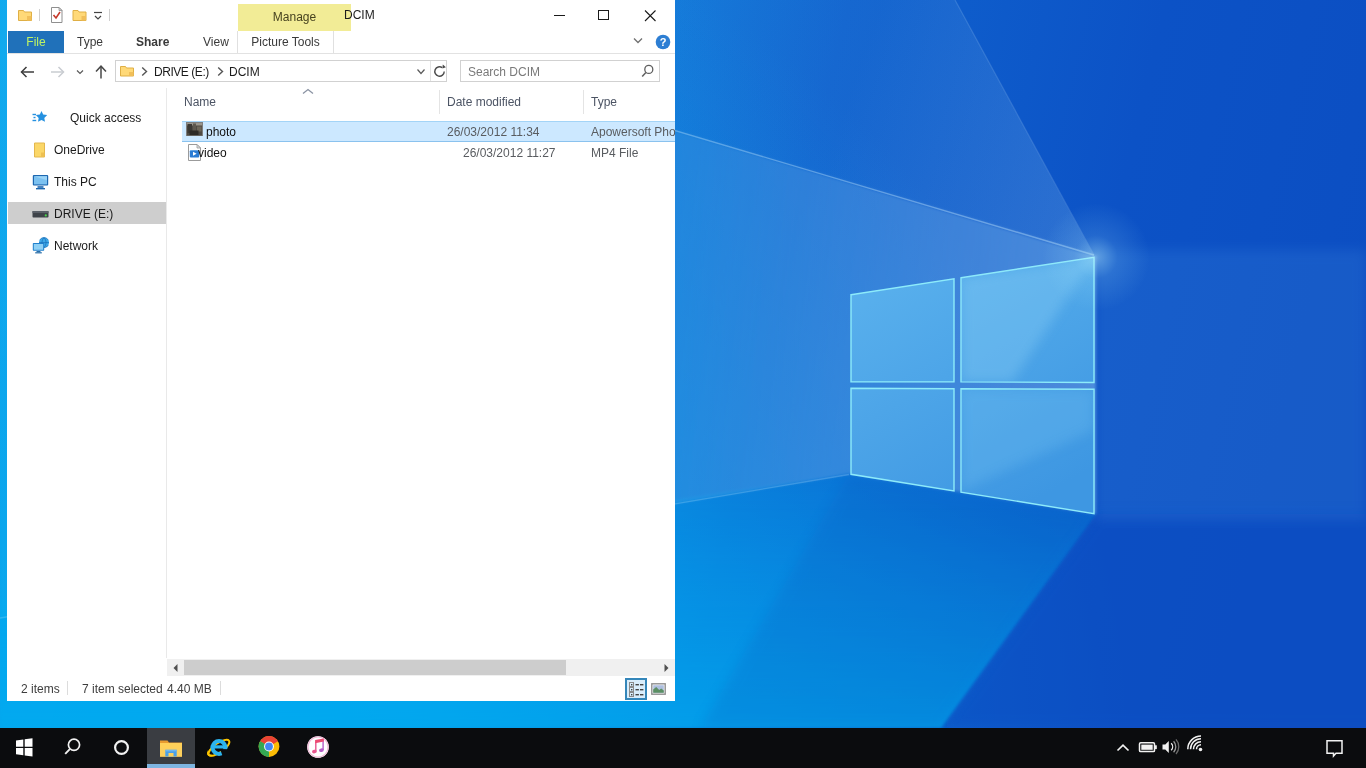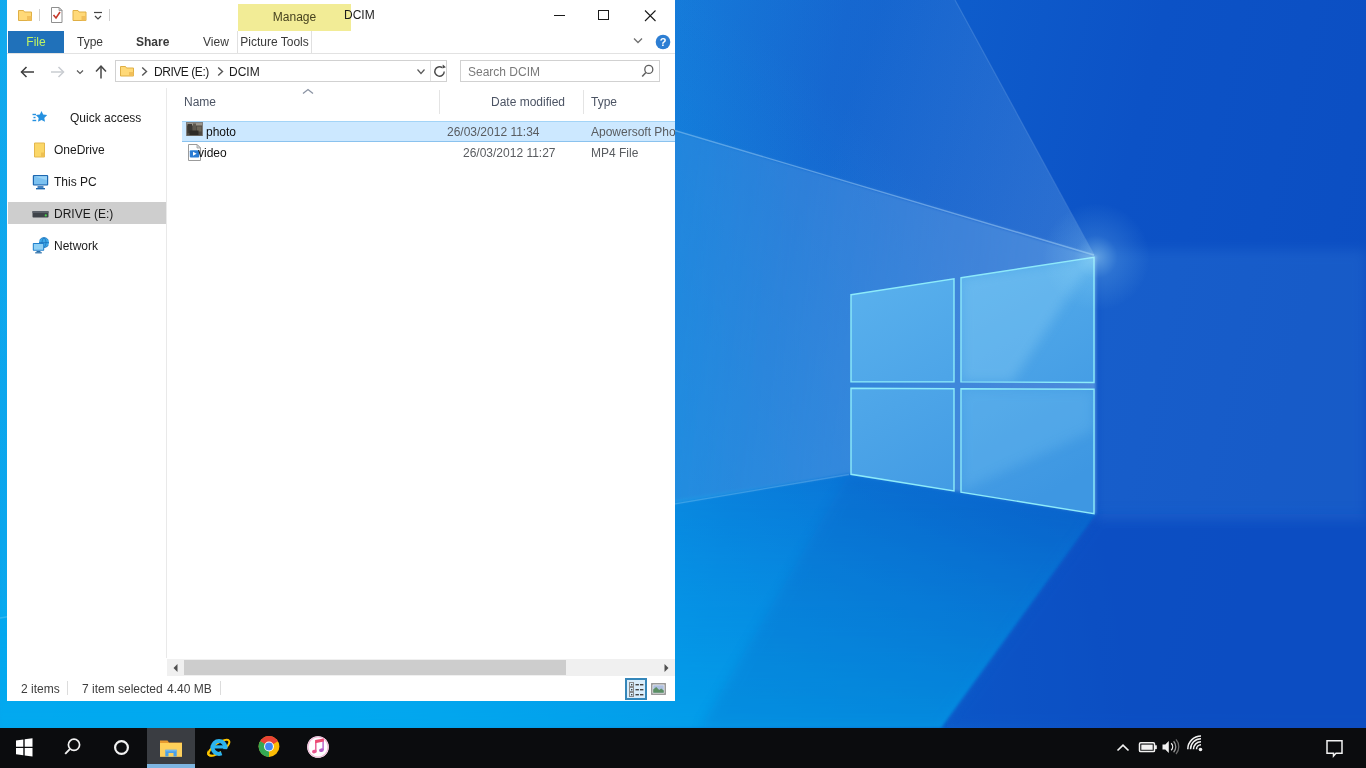--- a/index.html
+++ b/index.html
@@ -6,21 +6,21 @@
 html,body { width:1366px; height:768px; overflow:hidden; font-family:"Liberation Sans", sans-serif; }
 #desk { position:absolute; left:0; top:0; width:1366px; height:768px; }
 .abs { position:absolute; }
 #win { position:absolute; left:7px; top:0; width:668px; height:701px; background:#fff;  }
 
 .t12 { font-size:12px; line-height:12px; white-space:nowrap; }
 #managetab { left:231px; top:4px; width:113px; height:27px; background:#f2ec96; color:#474320; text-align:center; line-height:27px; font-size:12px; }
 #title { left:337px; top:9px; color:#1c1c1c; }
 #filetab { left:1px; top:31px; width:56px; height:23px; background:#2071ba; color:#bef264; text-align:center; line-height:23px; font-size:12px; }
 .tabtxt { top:31px; height:23px; line-height:23px; font-size:12px; color:#3a3a3a; }
-#pictools { left:230px; top:31px; width:75px; height:23px; border-left:1px solid #e0e0e0; border-right:1px solid #e0e0e0; text-align:center; line-height:23px; font-size:12px; color:#3a3a3a; }
+#pictools { left:230px; top:31px; width:97px; height:23px; border-left:1px solid #e0e0e0; border-right:1px solid #e0e0e0; text-align:center; line-height:23px; font-size:12px; color:#3a3a3a; }
 #tabline { left:0; top:53px; width:668px; height:1px; background:#e2e2e2; }
 .navbox { top:60px; height:22px; border:1px solid #d1d1d1; background:#fff; }
 #crumbtxt { left:147px; top:66px; color:#1b1b1b; letter-spacing:-0.45px; }
 #crumbtxt2 { left:222px; top:66px; color:#1b1b1b; }
 #searchtxt { left:461px; top:66px; color:#7a7a7a; }
 #sidebar-sel { left:1px; top:202px; width:158px; height:22px; background:#cecece; }
 .sbitem { left:47px; color:#1a1a1a; }
 #divider { left:159px; top:88px; width:1px; height:570px; background:#e9e9e9; }
 .hdrtxt { color:#4c5464; }
 .coltick { top:90px; width:1px; height:24px; background:#e4e4e4; }
@@ -253,21 +253,21 @@
     <circle cx="12" cy="5.6" r="5" fill="#3fa9e8"></circle>
     <path d="M7.6,3.2 a5,5 0 0 1 8.8,0 M7,5.6 l10,0 M7.6,8 a5,5 0 0 0 8.8,0 M12,0.6 a7,7 0 0 1 0,10 M12,0.6 a7,7 0 0 0 0,10" fill="none" stroke="#1a6fb8" stroke-width="0.7"></path>
     <rect x="0.8" y="6" width="11.4" height="7.8" rx="0.8" fill="#2180cc"></rect>
     <rect x="1.8" y="7" width="9.4" height="5.8" fill="#8ed0f5"></rect>
     <rect x="4.5" y="14" width="4" height="1.2" fill="#2a6ea8"></rect>
     <rect x="3.2" y="15.2" width="6.6" height="1.2" fill="#2a6ea8"></rect>
   </svg>
   <div id="divider" class="abs"></div>
 
   <div class="abs t12 hdrtxt" style="left:177px;top:96px;">Name</div>
-  <div class="abs t12 hdrtxt" style="left:440px;top:96px;margin-left:44px;">Date modified</div>
+  <div class="abs t12 hdrtxt" style="left:440px;top:96px;">Date modified</div>
   <div class="abs t12 hdrtxt" style="left:584px;top:96px;">Type</div>
   <div class="abs coltick" style="left:432px;"></div>
   <div class="abs coltick" style="left:576px;"></div>
   <svg class="icon" style="left:295px;top:88px" width="12" height="7" viewBox="0 0 12 7">
       <path d="M1,5.5 L6,1.5 L11,5.5" fill="none" stroke="#8a93a3" stroke-width="1.3"></path>
     </svg>
 
   <div id="row1" class="abs"></div>
   <div id="row2" class="abs"></div>
 

